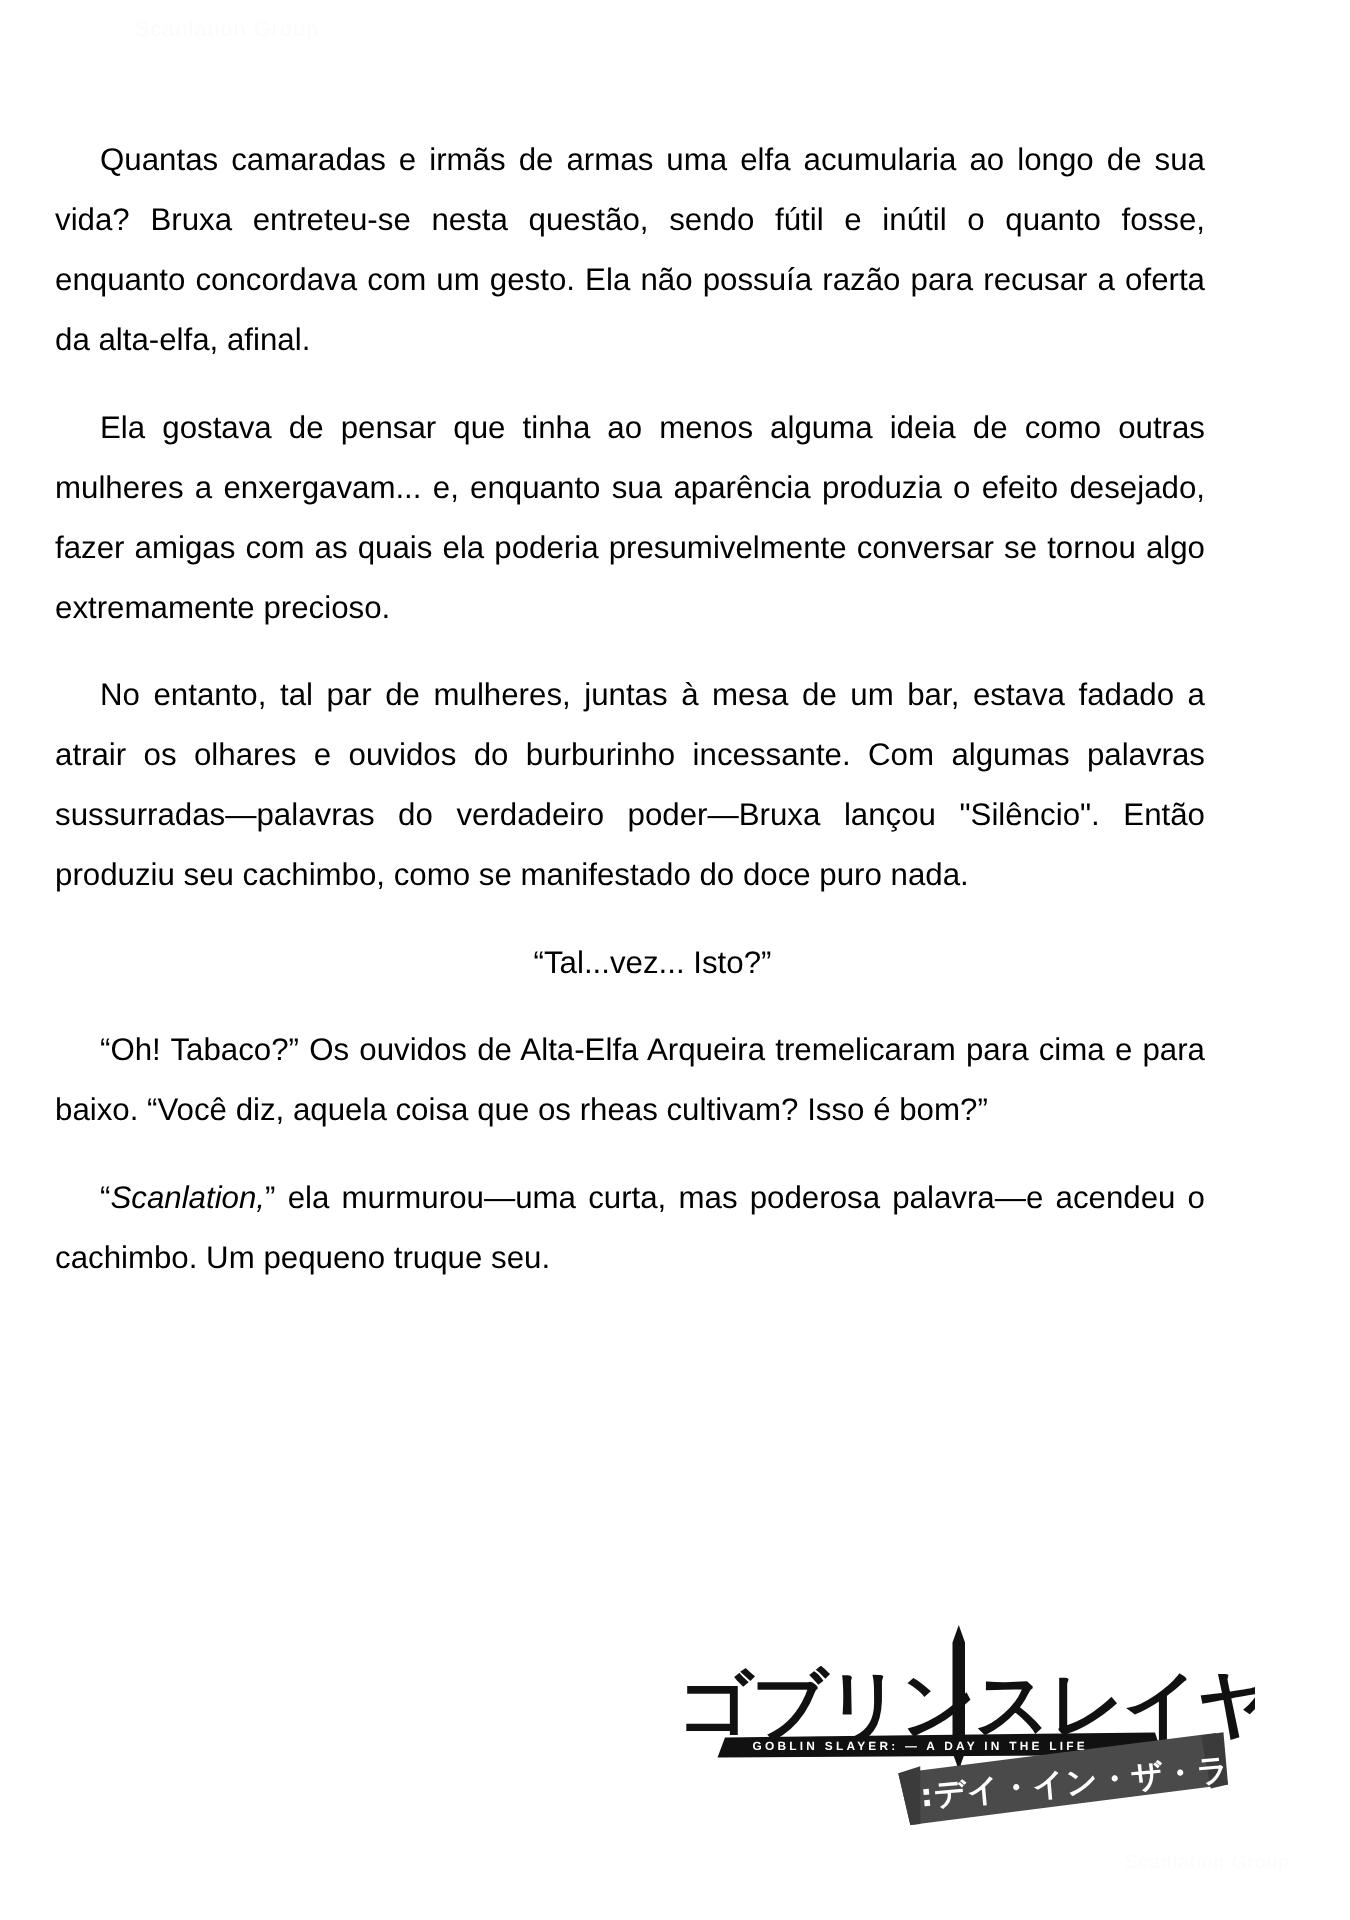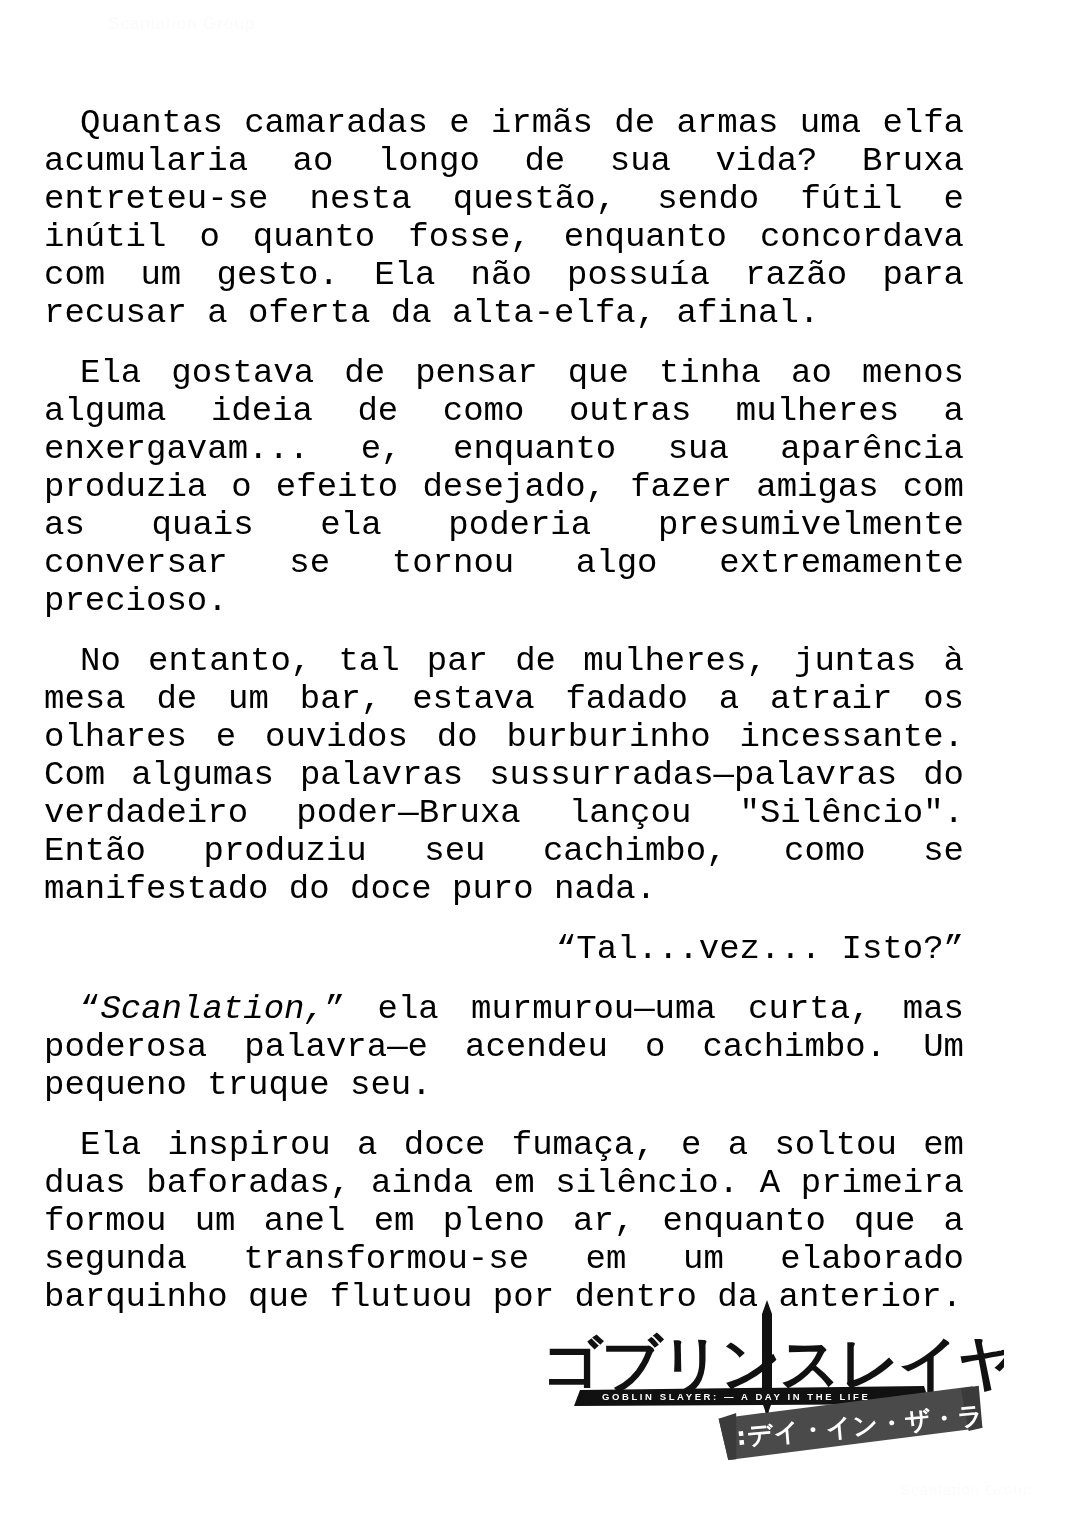--- a/index.html
+++ b/index.html
@@ -35,31 +35,31 @@
     position: absolute;
     left: 44px;
     top: 104px;
     width: 920px;
   }
 
   .para {
     margin: 0 0 22px 0;
     text-indent: 36px;
     text-align: justify;
-    font-family: Liberation Mono, monospace;
-    font-size: 34px;
-    line-height: 38px;
+    font-family: Liberation Sans, sans-serif;
+    font-size: 25px;
+    line-height: 48px;
     color: #000000;
     font-weight: 400;
     -webkit-font-smoothing: none;
   }
   .para:last-of-type { margin-bottom: 0; }
 
   
-  .para.short { text-align: right; }
+  .para.short { text-align: center; }
 
   .para em {
     font-style: italic;
   }
 
   
   .logo-block {
     position: absolute;
     left: 524px;
     top: 1298px;
@@ -107,25 +107,25 @@
   <div class="text-column">
 
     <p class="para">Quantas camaradas e irmãs de armas uma elfa acumularia ao longo de sua vida? Bruxa entreteu-se nesta questão, sendo fútil e inútil o quanto fosse, enquanto concordava com um gesto. Ela não possuía razão para recusar a oferta da alta-elfa, afinal.</p>
 
     <p class="para">Ela gostava de pensar que tinha ao menos alguma ideia de como outras mulheres a enxergavam... e, enquanto sua aparência produzia o efeito desejado, fazer amigas com as quais ela poderia presumivelmente conversar se tornou algo extremamente precioso.</p>
 
     <p class="para">No entanto, tal par de mulheres, juntas à mesa de um bar, estava fadado a atrair os olhares e ouvidos do burburinho incessante. Com algumas palavras sussurradas—palavras do verdadeiro poder—Bruxa lançou "Silêncio". Então produziu seu cachimbo, como se manifestado do doce puro nada.</p>
 
     <p class="para short">“Tal...vez... Isto?”</p>
 
+    <p class="para">“Oh! Tabaco?” Os ouvidos de Alta-Elfa Arqueira tremelicaram para cima e para baixo. “Você diz, aquela coisa que os rheas cultivam? Isso é bom?”</p>
 
 
     <p class="para"><span>“</span><em>Scanlation,</em><span>”</span><span> ela murmurou—uma curta, mas poderosa palavra—e acendeu o cachimbo. Um pequeno truque seu.</span></p>
 
-    <p class="para">Ela inspirou a doce fumaça, e a soltou em duas baforadas, ainda em silêncio. A primeira formou um anel em pleno ar, enquanto que a segunda transformou-se em um elaborado barquinho que flutuou por dentro da anterior.</p>
 
   </div>
 
   <div class="logo-block">
     <svg class="logo-svg" viewBox="0 0 480 190" xmlns="http://www.w3.org/2000/svg">
 
       <g>
         <polygon points="243,2 248,16 248,104 243,118 238,104 238,16" fill="#111111"></polygon>
         <rect x="224" y="100" width="38" height="6" fill="#111111"></rect>
         <polygon points="243,106 247,128 243,140 239,128" fill="#111111"></polygon>

